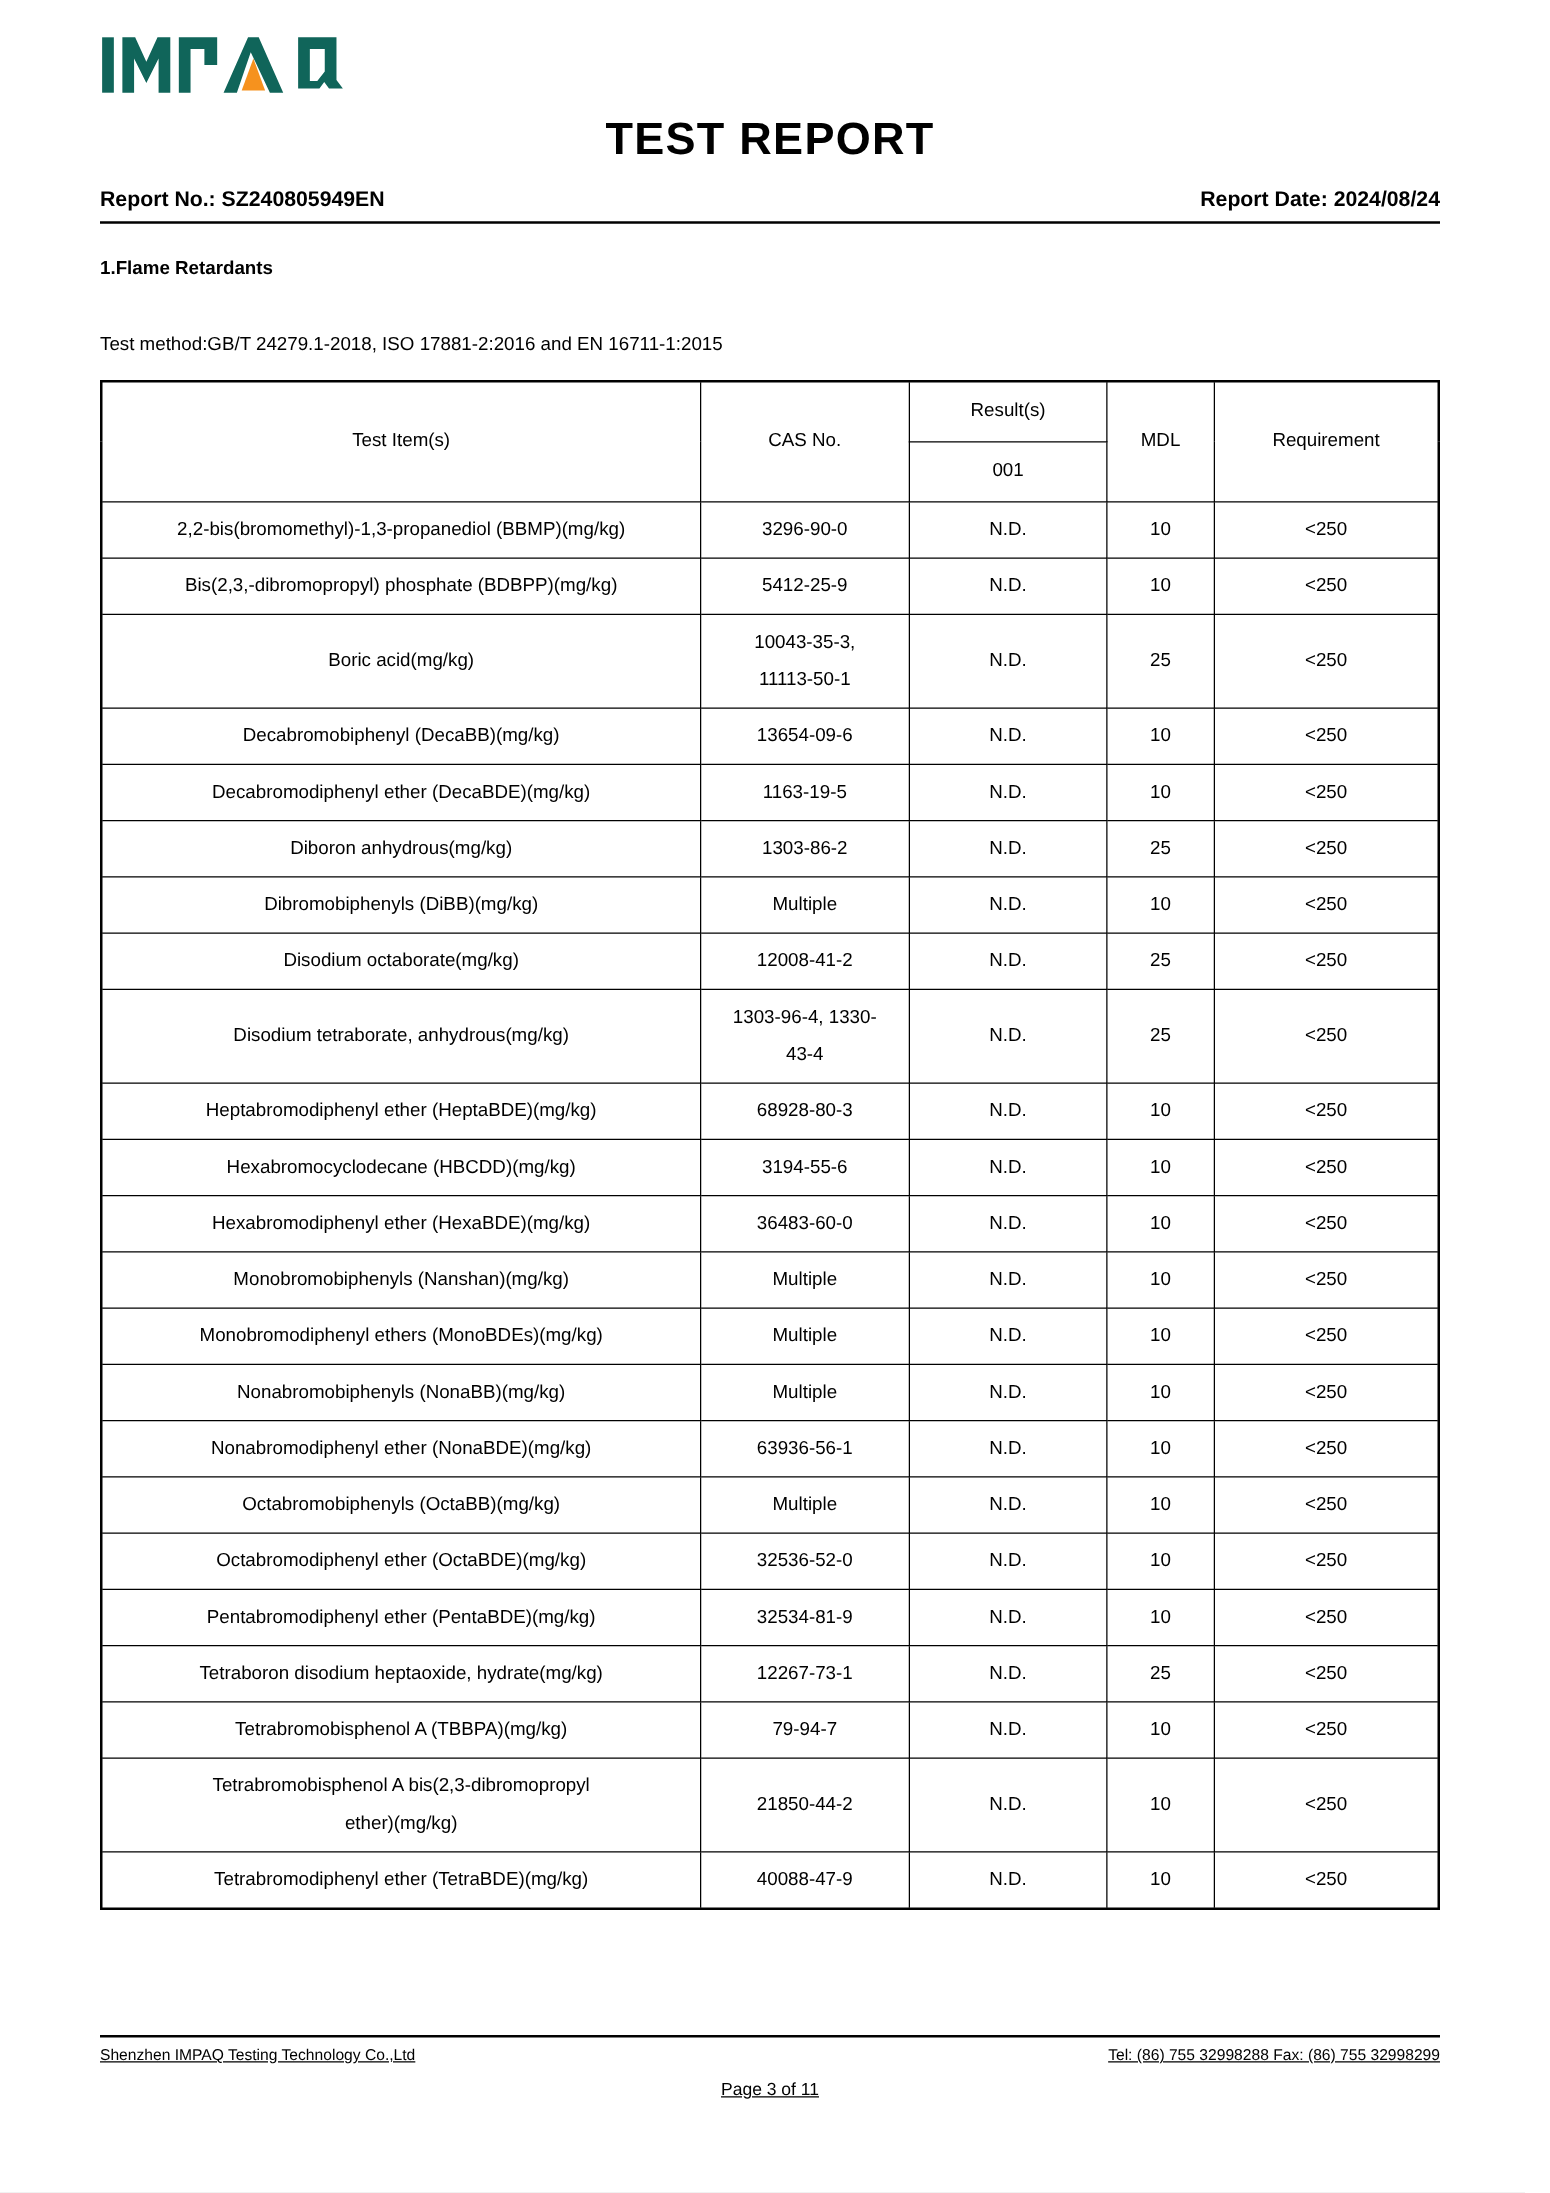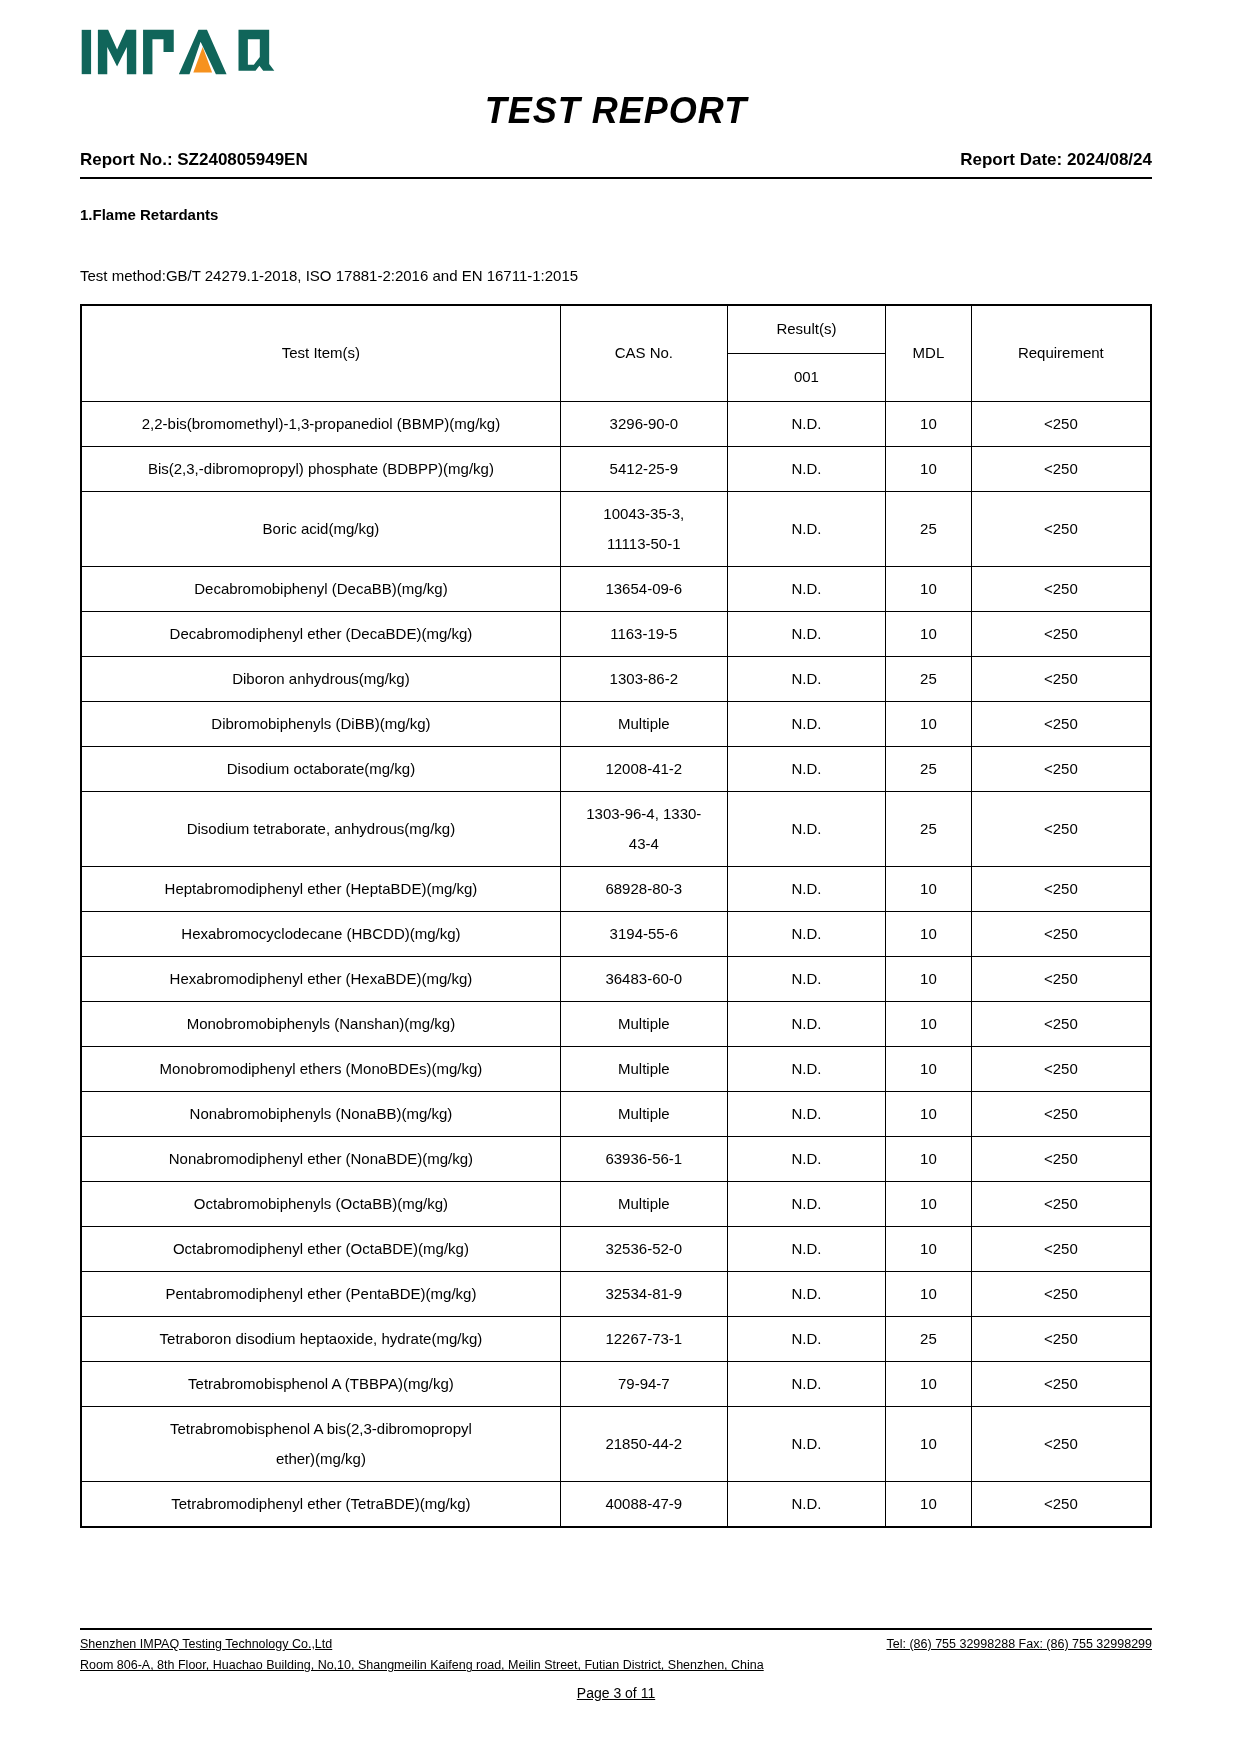--- a/index.html
+++ b/index.html
@@ -3,21 +3,21 @@
 <meta charset="utf-8">
 <style>
   * { margin:0; padding:0; box-sizing:border-box; }
   html,body { background:#e8e8e8; }
   .page {
     width:1240px; height:1754px; margin:0 auto; background:#ffffff;
     position:relative; font-family:"Liberation Sans", sans-serif; color:#000;
   }
   .content { position:absolute; left:80px; right:88px; top:0; }
   .logo { margin-top:26px; width:196px; height:52px; display:block; }
-  .title { text-align:center; font-size:36px; font-weight:bold; letter-spacing:1px; margin-top:12px;font-style:italic; }
+  .title { text-align:center; font-size:36px; font-weight:bold; letter-spacing:1px; margin-top:12px; }
   .meta-row { display:flex; justify-content:space-between; margin-top:18px; font-size:17px; font-weight:bold; }
   .top-rule { border:none; border-top:2.5px solid #000; margin-top:7px; }
   .section-heading { margin-top:27px; font-size:15px; font-weight:bold; }
   .test-method { margin-top:44px; font-size:15px; }
   table.results { border-collapse:collapse; width:100%; margin-top:20px; border:2px solid #000; table-layout:fixed; }
   table.results th, table.results td {
     border:1px solid #000; font-size:15px; font-weight:normal;
     text-align:center; vertical-align:middle; padding:7px 6px; line-height:2.0;
   }
   table.results thead th { height:48px; padding:2px 6px; }
@@ -254,16 +254,15 @@
         </tbody>
     </table>
   </div>
 
   <div class="footer">
     <hr class="footer-rule">
     <div class="footer-row1">
       <span>Shenzhen IMPAQ Testing Technology Co.,Ltd</span>
       <span>Tel: (86) 755 32998288 Fax: (86) 755 32998299</span>
     </div>
-    <div class="footer-line">Room 806-A, 8th Floor, Huachao Building, No,10, Shangmeilin Kaifeng road, Meilin Street, Futian District, Shenzhen, China</div>
     <div class="page-number">Page 3 of 11</div>
   </div>
 </div>
 
 </body></html>

